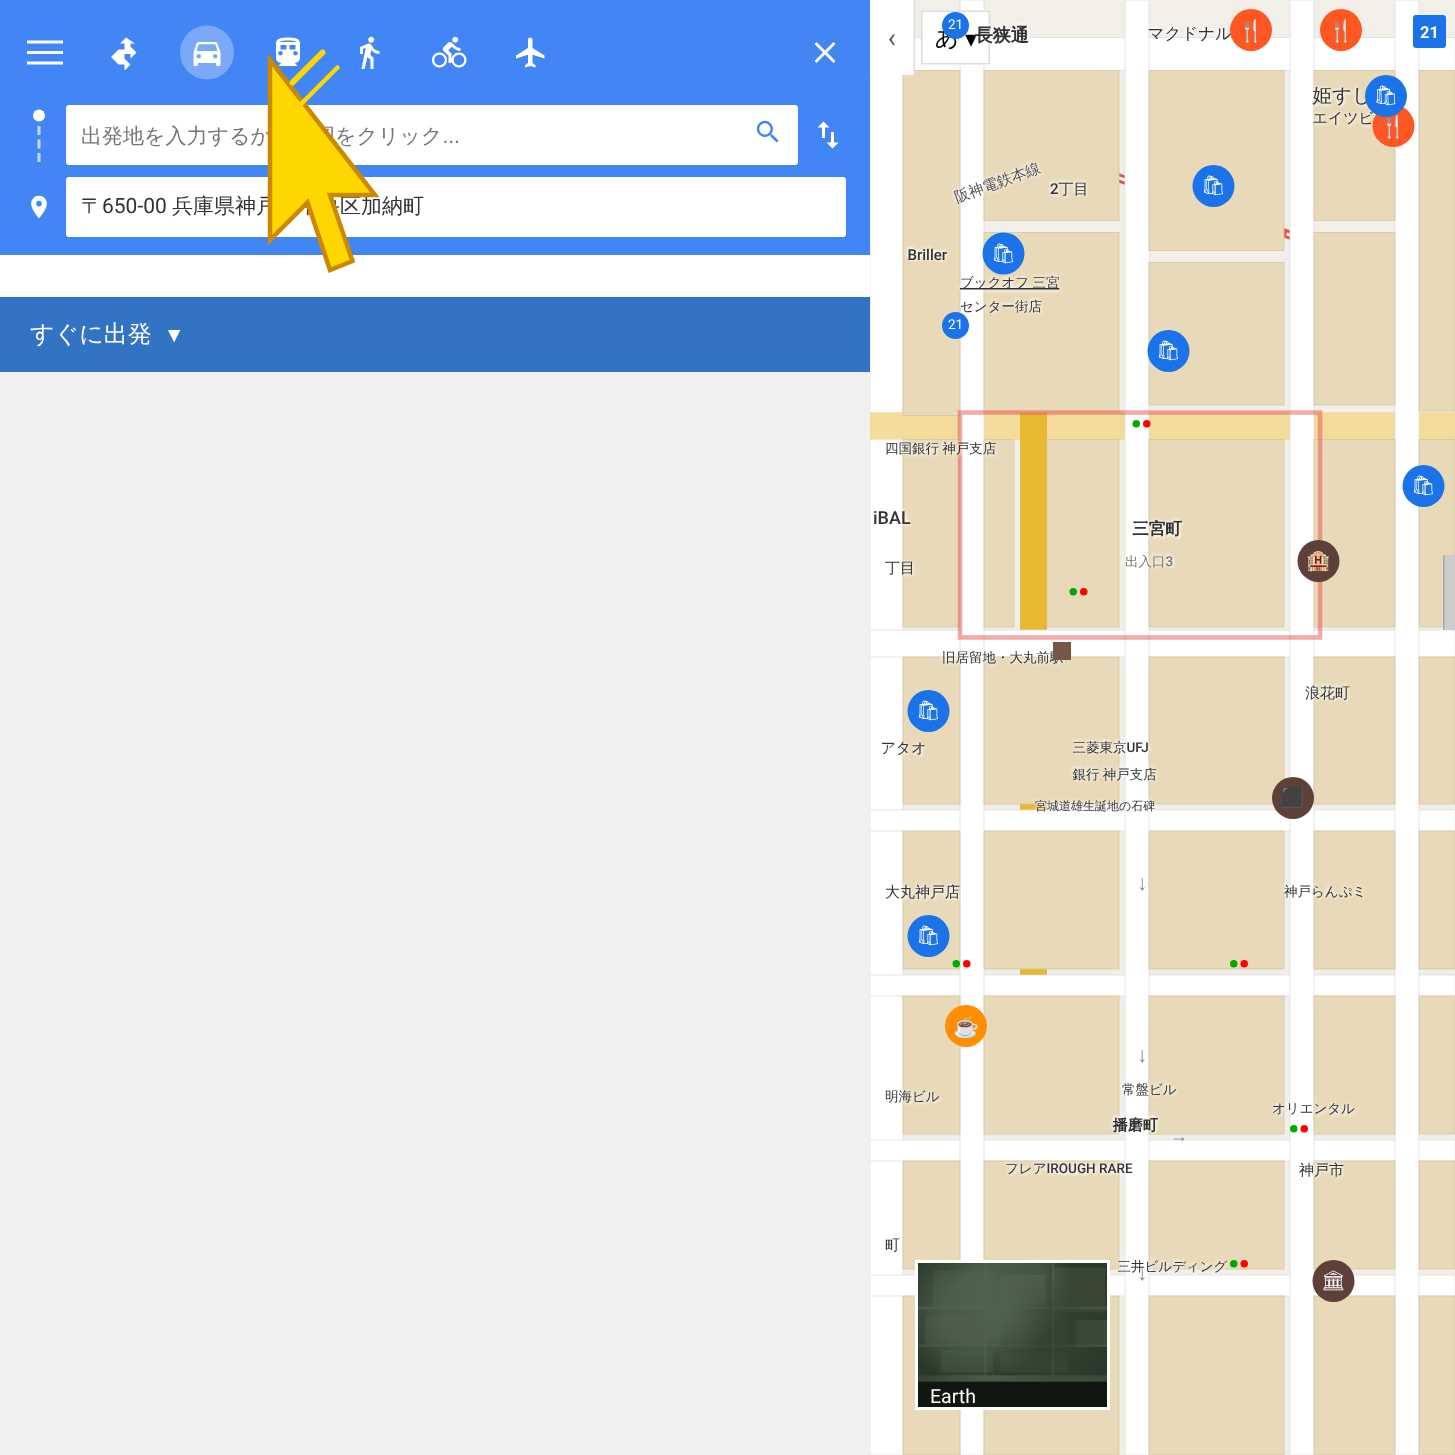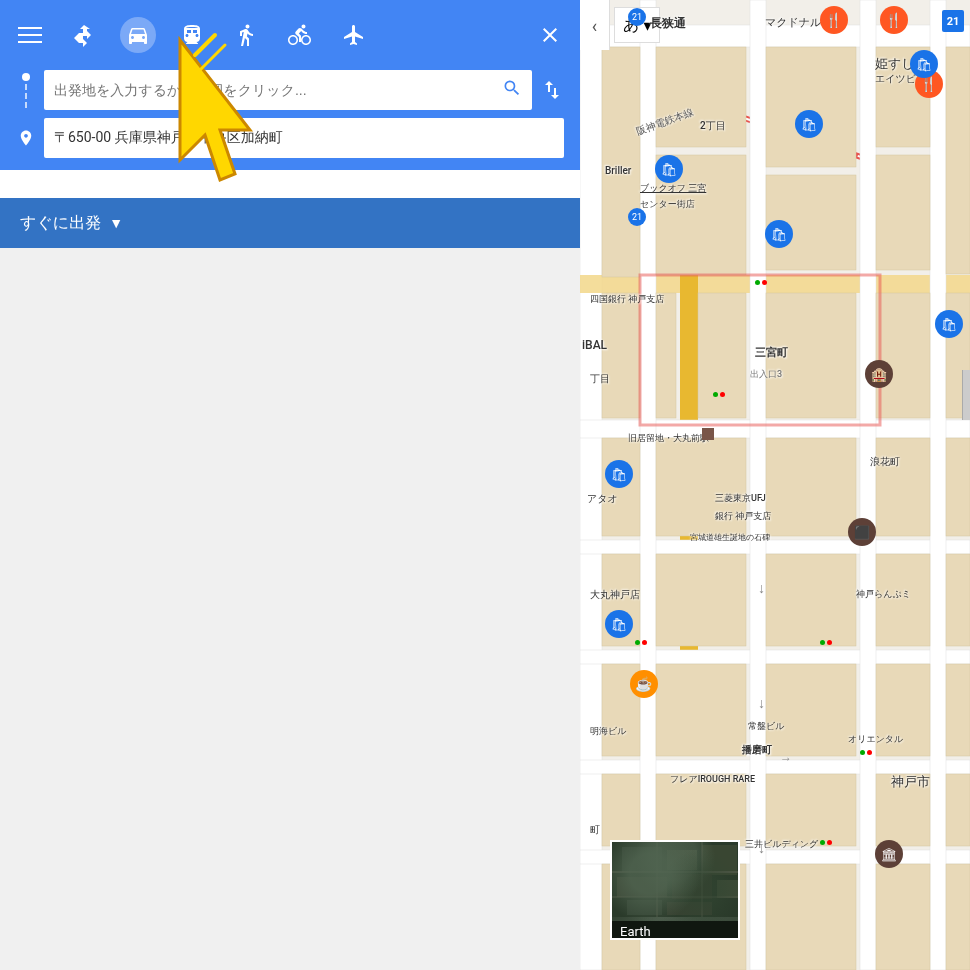--- a/index.html
+++ b/index.html
@@ -608,21 +608,21 @@
     <div class="map-label" style="top:492px;left:135px;font-size:9px;">三菱東京UFJ</div>
     <div class="map-label" style="top:510px;left:135px;font-size:9px;">銀行 神戸支店</div>
     <div class="map-label" style="top:532px;left:110px;font-size:8px;">宮城道雄生誕地の石碑</div>
     <div class="map-label" style="top:588px;left:10px;font-size:10px;">大丸神戸店</div>
     <div class="map-label" style="top:588px;left:276px;font-size:9px;">神戸らんぷミ</div>
     <div class="map-label" style="top:725px;left:10px;font-size:9px;">明海ビル</div>
     <div class="map-label" style="top:743px;left:162px;font-size:10px;font-weight:bold;">播磨町</div>
     <div class="map-label" style="top:720px;left:168px;font-size:9px;">常盤ビル</div>
     <div class="map-label" style="top:733px;left:268px;font-size:9px;">オリエンタル</div>
     <div class="map-label" style="top:773px;left:90px;font-size:9px;">フレアIROUGH RARE</div>
-    <div class="map-label" style="top:773px;left:286px;font-size:13px;margin-left:25px;">神戸市</div>
+    <div class="map-label" style="top:773px;left:286px;font-size:10px;">神戸市</div>
     <div class="map-label" style="top:823px;left:10px;font-size:10px;">町</div>
     <div class="map-label" style="top:838px;left:165px;font-size:9px;">三井ビルディング</div>
 
     <div class="map-pin-orange" style="top:6px;left:240px;">🍴</div>
     <div class="map-pin-orange" style="top:6px;left:300px;">🍴</div>
     <div class="map-pin-orange" style="top:70px;left:335px;">🍴</div>
     <div class="map-pin-orange" style="top:670px;left:50px;background:#ff8f00;">☕</div>
 
     <div class="map-pin-blue" style="top:50px;left:330px;">🛍</div>
     <div class="map-pin-blue" style="top:110px;left:215px;">🛍</div>

